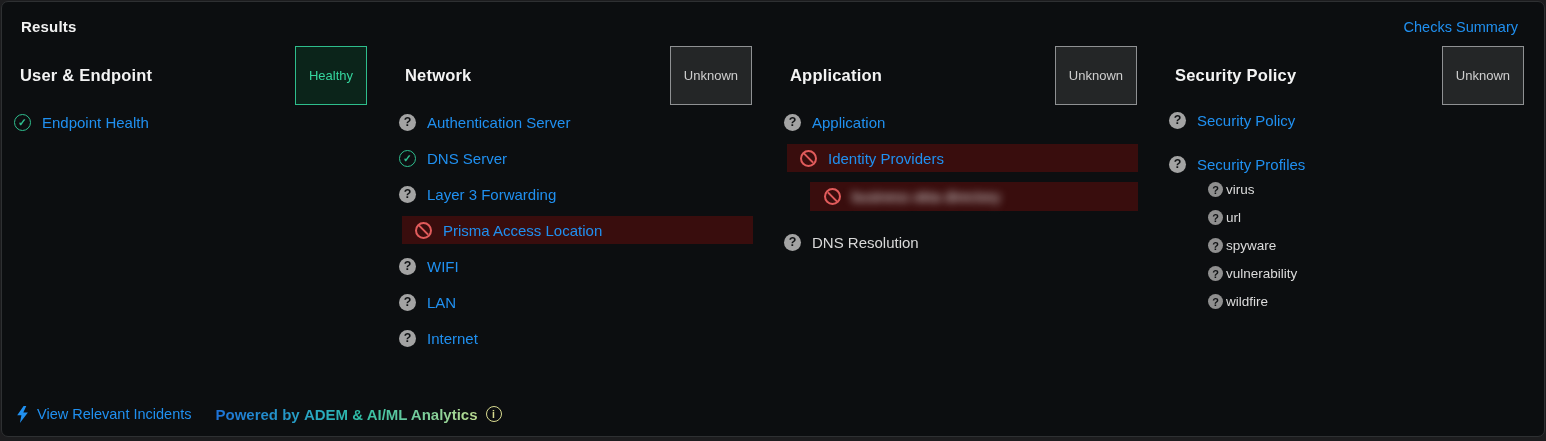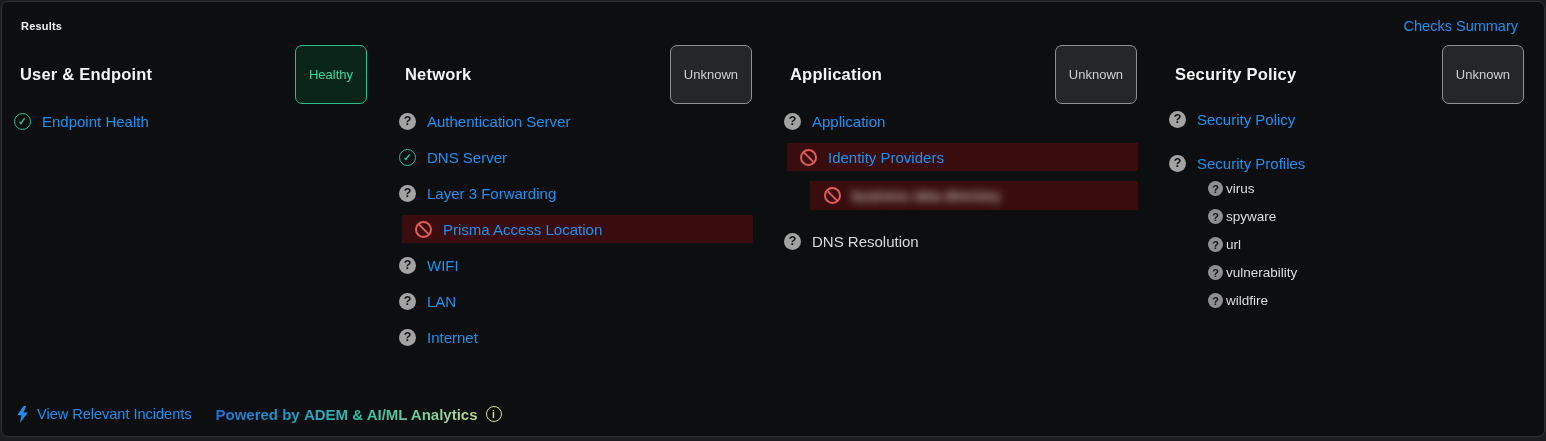--- a/index.html
+++ b/index.html
@@ -4,30 +4,30 @@
 <style>
   * { margin:0; padding:0; box-sizing:border-box; }
   html,body { width:1546px; height:441px; background:#1d1d1f; font-family:"Liberation Sans",sans-serif; overflow:hidden; }
   .card {
     position:absolute; left:1px; top:1px; width:1544px; height:436px;
     background:#0c0e10; border:1px solid #2e3032; border-radius:7px;
     color:#ededed; overflow:hidden;
   }
   
   .card-top { display:flex; justify-content:space-between; align-items:center; padding:16px 26px 0 19px; }
-  .results-title { font-size:11px; font-weight:600; color:#f1f1f1; letter-spacing:.2px; }
+  .results-title { font-size:15px; font-weight:600; color:#f1f1f1; letter-spacing:.2px; }
   .link { color:#2090f0; text-decoration:none; cursor:pointer; }
   .summary-link { font-size:14.5px; }
   
   .columns { display:flex; margin-top:21px; }
   .col { width:385px; flex:0 0 385px; }
   .col:last-child { flex:1 1 auto; width:auto; }
   .col-header { display:flex; align-items:center; justify-content:space-between; padding:0 20px 0 18px; height:38px; }
   .col-title { font-size:16.5px; font-weight:600; color:#f3f3f3; letter-spacing:.2px; }
-  .badge { font-size:13px; padding:21px 13px; border-radius:7px; border:1px solid; }
+  .badge { font-size:13px; padding:21px 13px; border-radius:0; border:1px solid; }
   .badge.healthy { color:#35d69e; border-color:#2ebd8c; background:#0b241a; }
   .badge.unknown { color:#cfcfcf; border-color:#8f9193; background:#242627; }
   .col-items { margin-top:10px; }
   
   .item { display:flex; align-items:center; gap:11px; height:36px; padding-left:12px; }
   .item-label { font-size:15px; }
   .plain { color:#d9d9d9; }
   .item.blocked-row { background:#390d0d; height:28px; margin:4px 19px 4px 15px; padding-left:13px; }
   .item.blocked-row.sub { margin-left:38px; margin-top:10px; margin-bottom:0; height:29px; padding-left:14px; }
   .item.dns-res { margin-top:13px; }
@@ -162,25 +162,25 @@
           <span class="q-icon"></span>
           <a class="link item-label">Security Profiles</a>
         </div>
         <div class="profiles">
           <div class="profile-row">
             <span class="q-icon small"></span>
             <span class="profile-label">virus</span>
           </div>
           <div class="profile-row">
             <span class="q-icon small"></span>
+            <span class="profile-label">url</span>
+          </div>
+          <div class="profile-row">
+            <span class="q-icon small"></span>
             <span class="profile-label">spyware</span>
-          </div>
-          <div class="profile-row">
-            <span class="q-icon small"></span>
-            <span class="profile-label">url</span>
           </div>
           <div class="profile-row">
             <span class="q-icon small"></span>
             <span class="profile-label">vulnerability</span>
           </div>
           <div class="profile-row">
             <span class="q-icon small"></span>
             <span class="profile-label">wildfire</span>
           </div>
         </div>

